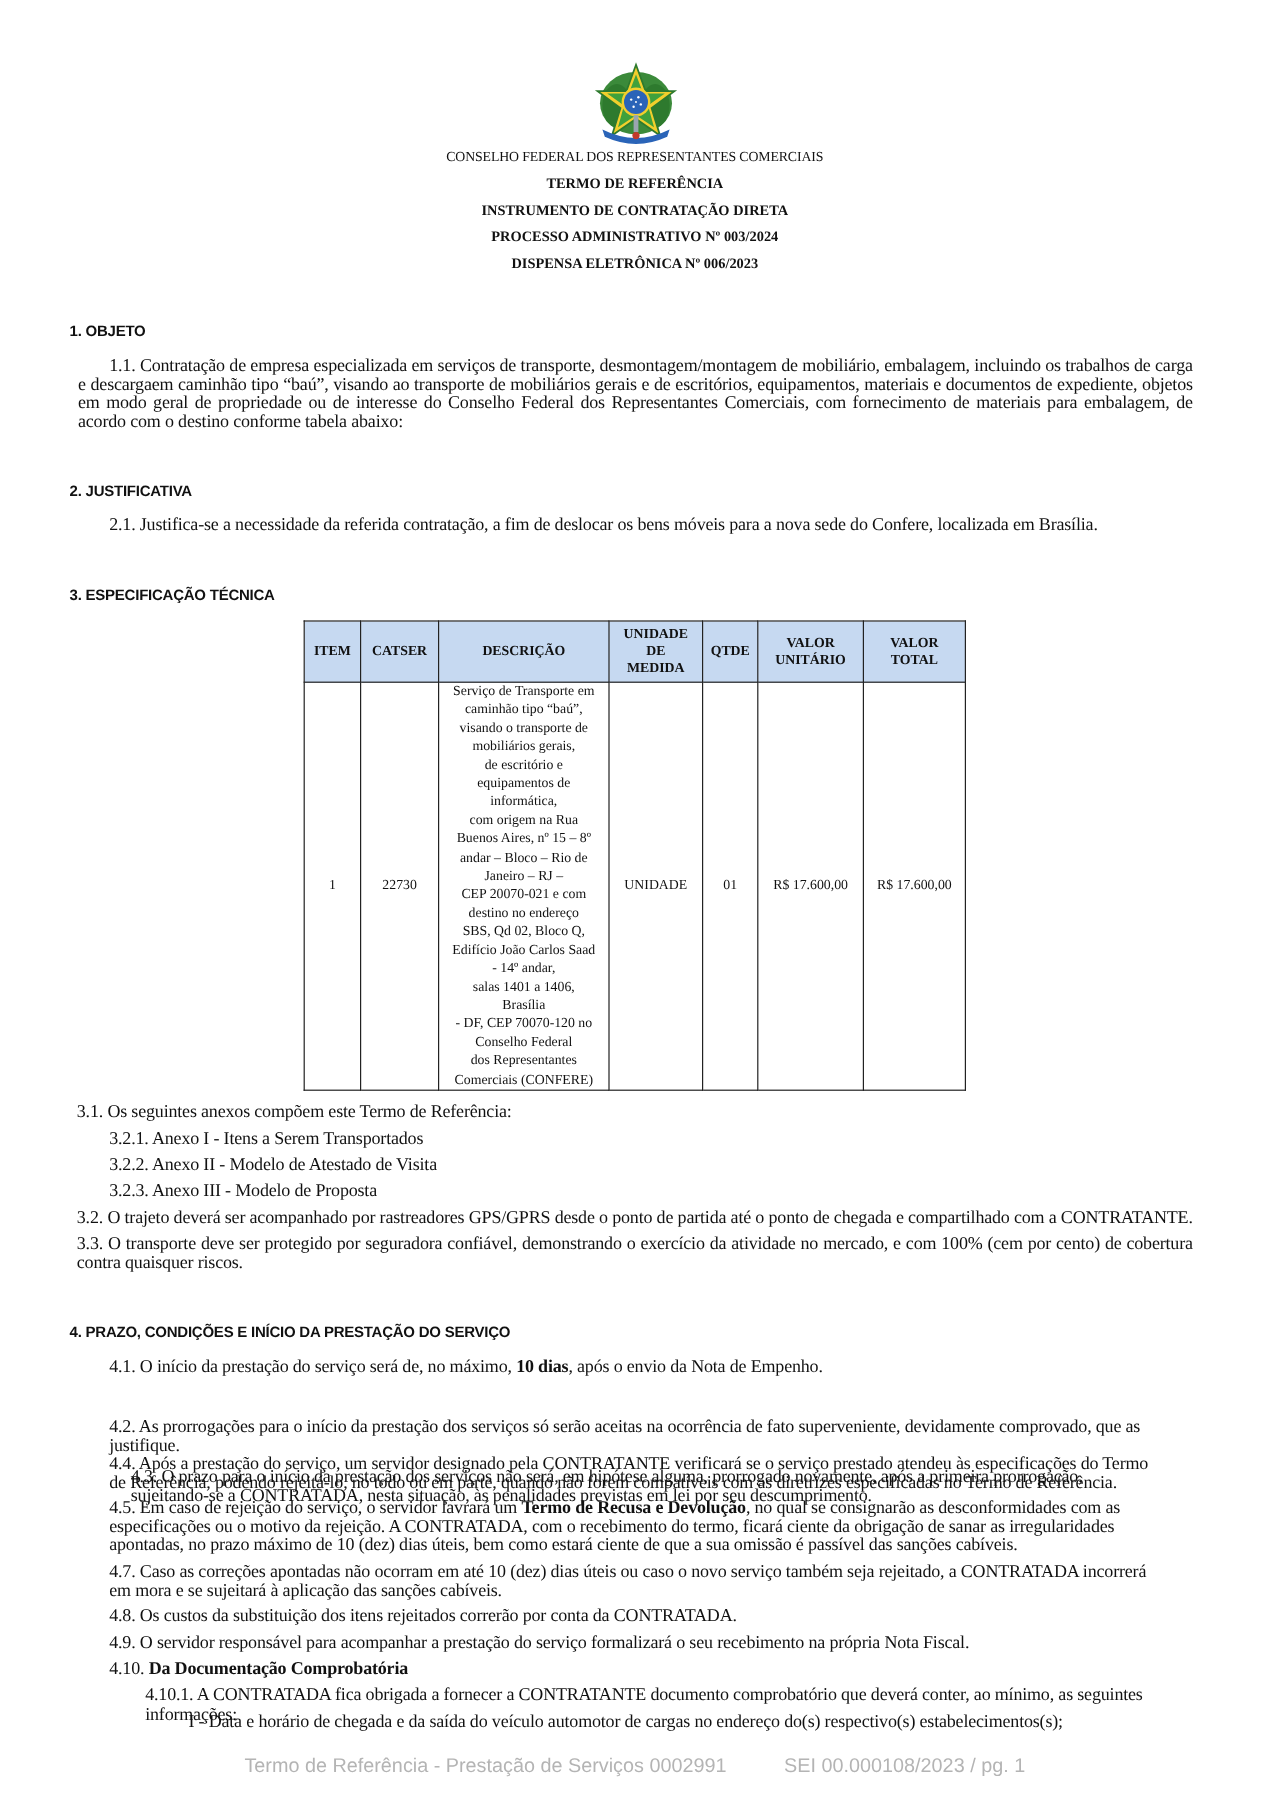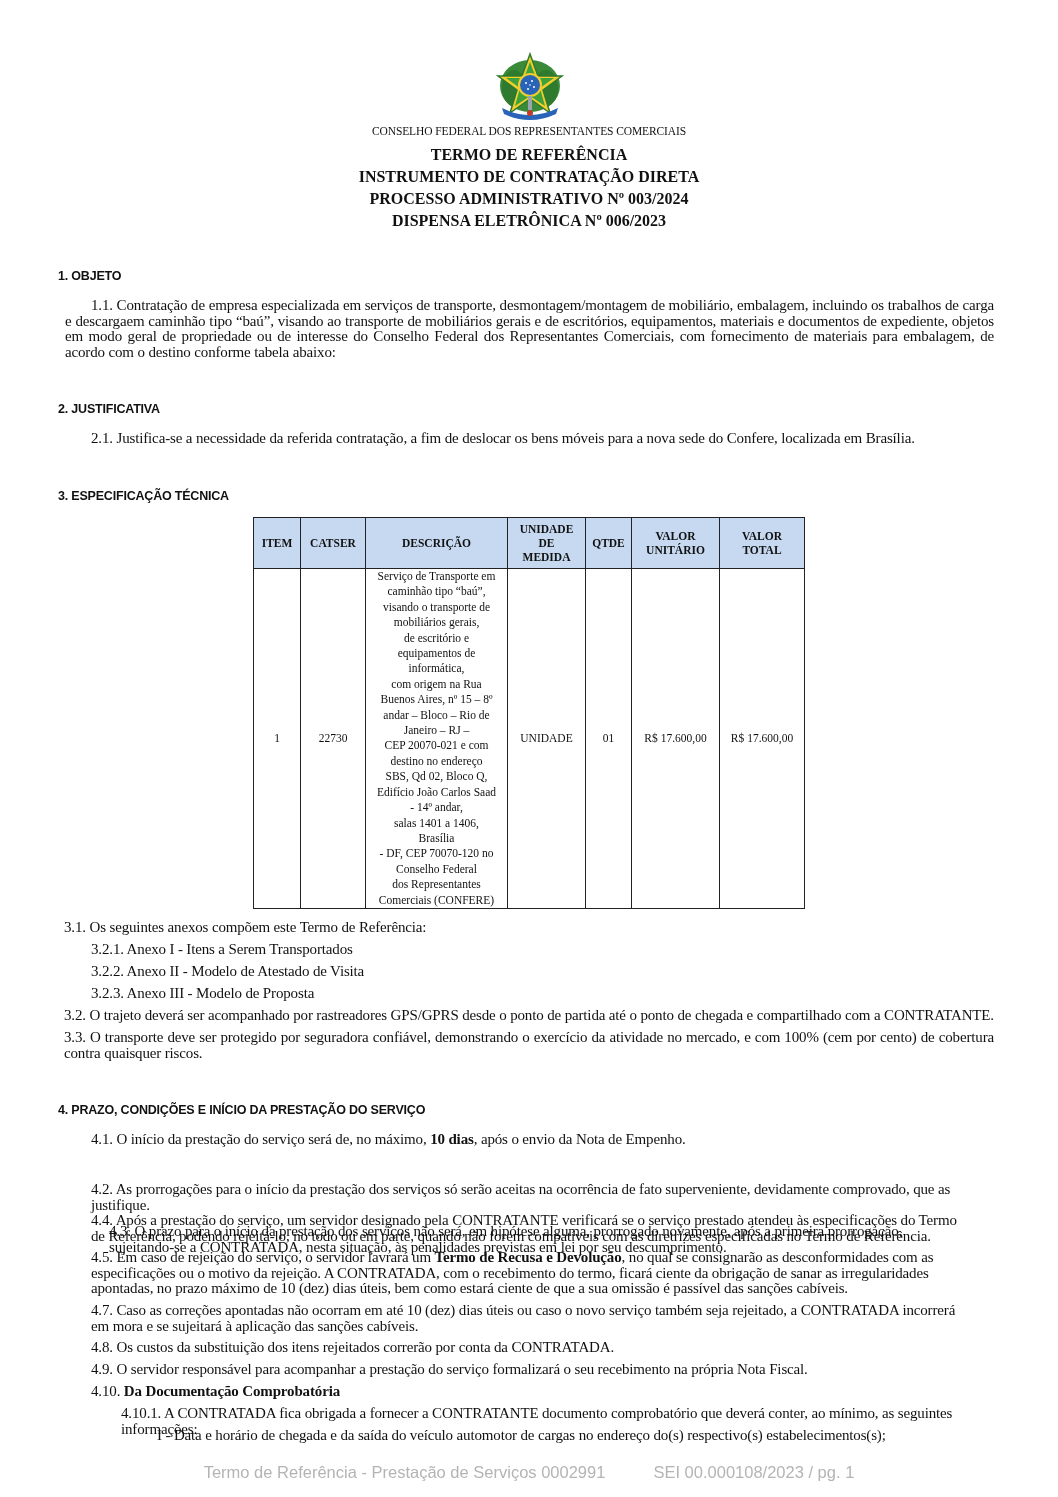--- a/index.html
+++ b/index.html
@@ -2,21 +2,21 @@
 <html><head>
 <meta charset="utf-8">
 <style>
   html, body { margin: 0; padding: 0; background: #ffffff; }
   body { width: 1058px; height: 1497px; position: relative; overflow: hidden;
          font-family: "Liberation Serif", "DejaVu Serif", serif; color: #111; }
   .page { position: absolute; left: 0; top: 0; width: 1058px; height: 1497px; }
   .emblem { position: absolute; left: 492px; top: 50px; width: 76px; height: 72px; }
   .hdr { position: absolute; left: 0; width: 1058px; text-align: center; }
   .hdr-org { top: 125px; font-size: 11.5px; letter-spacing: -0.1px; }
-  .hdr-b { font-weight: bold; font-size: 16px; }
+  .hdr-b { font-weight: bold; font-size: 12px; }
   .h1 { top: 146px; } .h2 { top: 168px; } .h3 { top: 190px; } .h4 { top: 212px; }
   .sec { position: absolute; left: 58px; font-family: "Liberation Sans", "DejaVu Sans", sans-serif;
          font-weight: bold; font-size: 12.5px; letter-spacing: -0.2px; }
   .p { position: absolute; font-size: 15px; line-height: 15.5px; letter-spacing: -0.15px; }
   .just { text-align: justify; text-align-last: left; }
   table.spec { position: absolute; left: 253px; top: 517px; border-collapse: collapse;
                font-size: 11.5px; }
   table.spec th, table.spec td { border: 1px solid #222; text-align: center; padding: 0; }
   table.spec th { background: #c6d9f1; font-weight: bold; font-size: 11.5px; line-height: 14px; height: 50px; }
   table.spec td { line-height: 15.4px; vertical-align: middle; }

